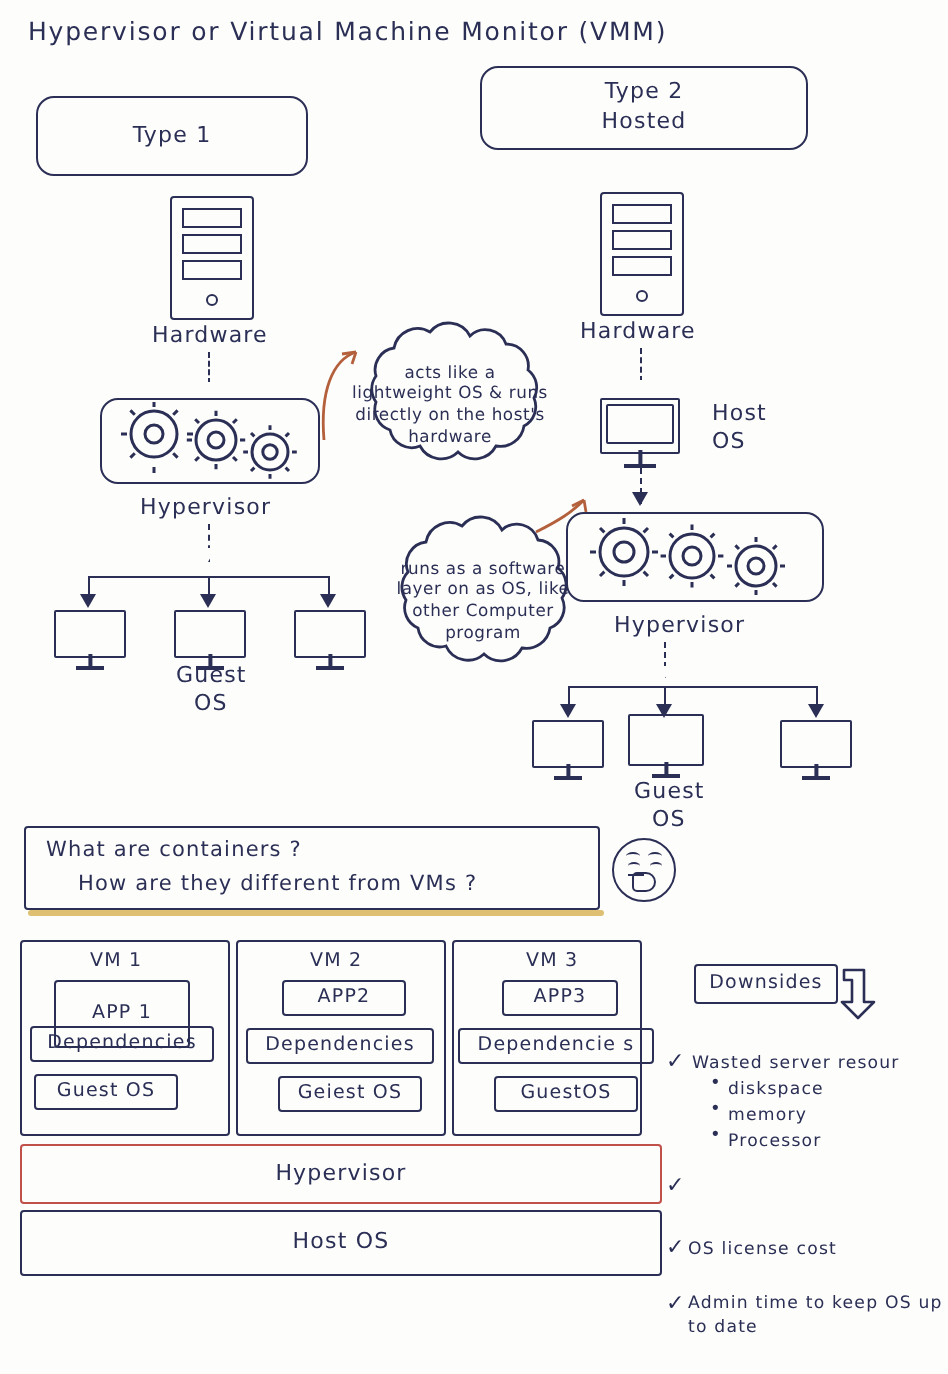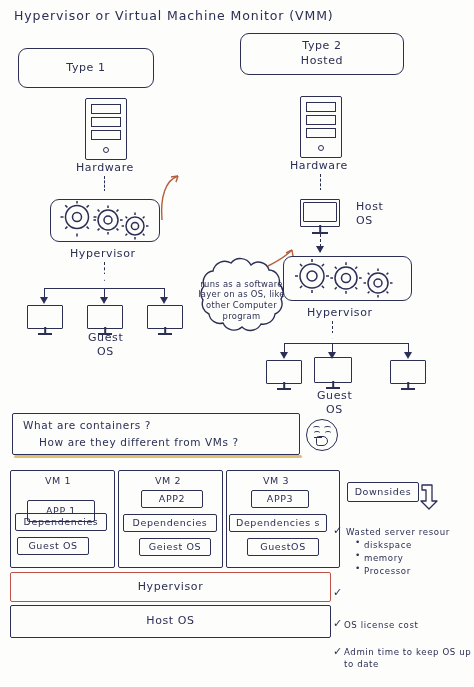--- a/index.html
+++ b/index.html
@@ -152,20 +152,30 @@
     <div class="base" style="top:28px;width:14px;"></div>
   </div>
   <div class="mon" style="left:147px;top:305px;width:36px;height:22px;">
     <div class="scr"></div>
       <div class="neck" style="top:22px;height:6px;"></div>
     <div class="base" style="top:28px;width:14px;"></div>
   </div>
   <div class="txt hand lbl" style="left:88px;top:331px;">Guest</div>
   <div class="txt hand lbl" style="left:97px;top:345px;">OS</div>
 
+  <div class="cloud" style="left:166px;top:158px;width:118px;height:88px;">
+    <svg width="118" height="88" viewBox="0 0 118 88" style="position:absolute;left:0;top:0;">
+      <path d="M22,30 a11,11 0 0 1 9,-14 a12,12 0 0 1 18,-8 a12,12 0 0 1 20,2
+               a11,11 0 0 1 18,4 a11,11 0 0 1 11,13 a11,11 0 0 1 3,14
+               a11,11 0 0 1 -5,14 a12,12 0 0 1 -14,10 a12,12 0 0 1 -19,3
+               a12,12 0 0 1 -19,-3 a11,11 0 0 1 -15,-8 a11,11 0 0 1 -7,-14
+               a11,11 0 0 1 0,-13 z" fill="none" stroke="#2b2f55" stroke-width="1.4"></path>
+    </svg>
+    <div class="cl-txt hand">acts like a lightweight OS &amp; runs directly on the host's hardware</div>
+  </div>
 
   <svg class="curve" style="left:140px;top:168px;" width="40" height="60">
     <path d="M38,8 C26,12 20,28 22,52" fill="none" stroke="#b4603c" stroke-width="1.4"></path>
     <path d="M38,8 l-7,1 M38,8 l-2,6" fill="none" stroke="#b4603c" stroke-width="1.4"></path>
   </svg>
 
   <div>
     <div class="tower" style="left:300px;top:96px;width:40px;height:60px;"></div>
     <div class="bay" style="left:306px;top:102px;width:28px;height:8px;"></div>
     <div class="bay" style="left:306px;top:115px;width:28px;height:8px;"></div>
@@ -259,21 +269,21 @@
     <div class="brow" style="left:6px;top:6px;"></div>
     <div class="brow" style="left:17px;top:6px;"></div>
     <div class="eye" style="left:7px;top:11px;"></div>
     <div class="eye" style="left:18px;top:11px;"></div>
     <div class="hand2" style="left:9px;top:16px;"></div>
     <div class="mouth" style="left:7px;top:17px;"></div>
   </div>
 
   <div class="hbox sq" style="left:10px;top:470px;width:105px;height:98px;">
     <div class="txt hand sm" style="left:34px;top:4px;">VM 1</div>
-    <div class="hbox sq ctr" style="left:16px;top:19px;width:68px;height:22px;margin-top:10px;">
+    <div class="hbox sq ctr" style="left:16px;top:19px;width:68px;height:34px;">
       <div class="hand sm">APP 1</div>
     </div>
     <div class="hbox sq ctr" style="left:4px;top:42px;width:92px;height:18px;">
       <div class="hand sm">Dependencies</div>
     </div>
     <div class="hbox sq ctr" style="left:6px;top:66px;width:72px;height:18px;">
       <div class="hand sm">Guest OS</div>
     </div>
   </div>
 
@@ -283,27 +293,27 @@
       <div class="hand sm">APP2</div>
     </div>
     <div class="hbox sq ctr" style="left:4px;top:43px;width:94px;height:18px;">
       <div class="hand sm">Dependencies</div>
     </div>
     <div class="hbox sq ctr" style="left:20px;top:67px;width:72px;height:18px;">
       <div class="hand sm">Geiest OS</div>
     </div>
   </div>
 
-  <div class="hbox sq" style="left:226px;top:470px;width:114px;height:98px;">
+  <div class="hbox sq" style="left:226px;top:470px;width:95px;height:98px;">
     <div class="txt hand sm" style="left:36px;top:4px;">VM 3</div>
     <div class="hbox sq ctr" style="left:24px;top:19px;width:58px;height:18px;">
       <div class="hand sm">APP3</div>
     </div>
     <div class="hbox sq ctr" style="left:2px;top:43px;width:98px;height:18px;">
-      <div class="hand sm">Dependencies s</div>
+      <div class="hand sm">Dependencie s</div>
     </div>
     <div class="hbox sq ctr" style="left:20px;top:67px;width:72px;height:18px;justify-content:center;">
       <div class="hand sm">GuestOS</div>
     </div>
   </div>
 
   <div class="hbox sq red ctr" style="left:10px;top:572px;width:321px;height:30px;">
     <div class="hand lbl">Hypervisor</div>
   </div>
 

